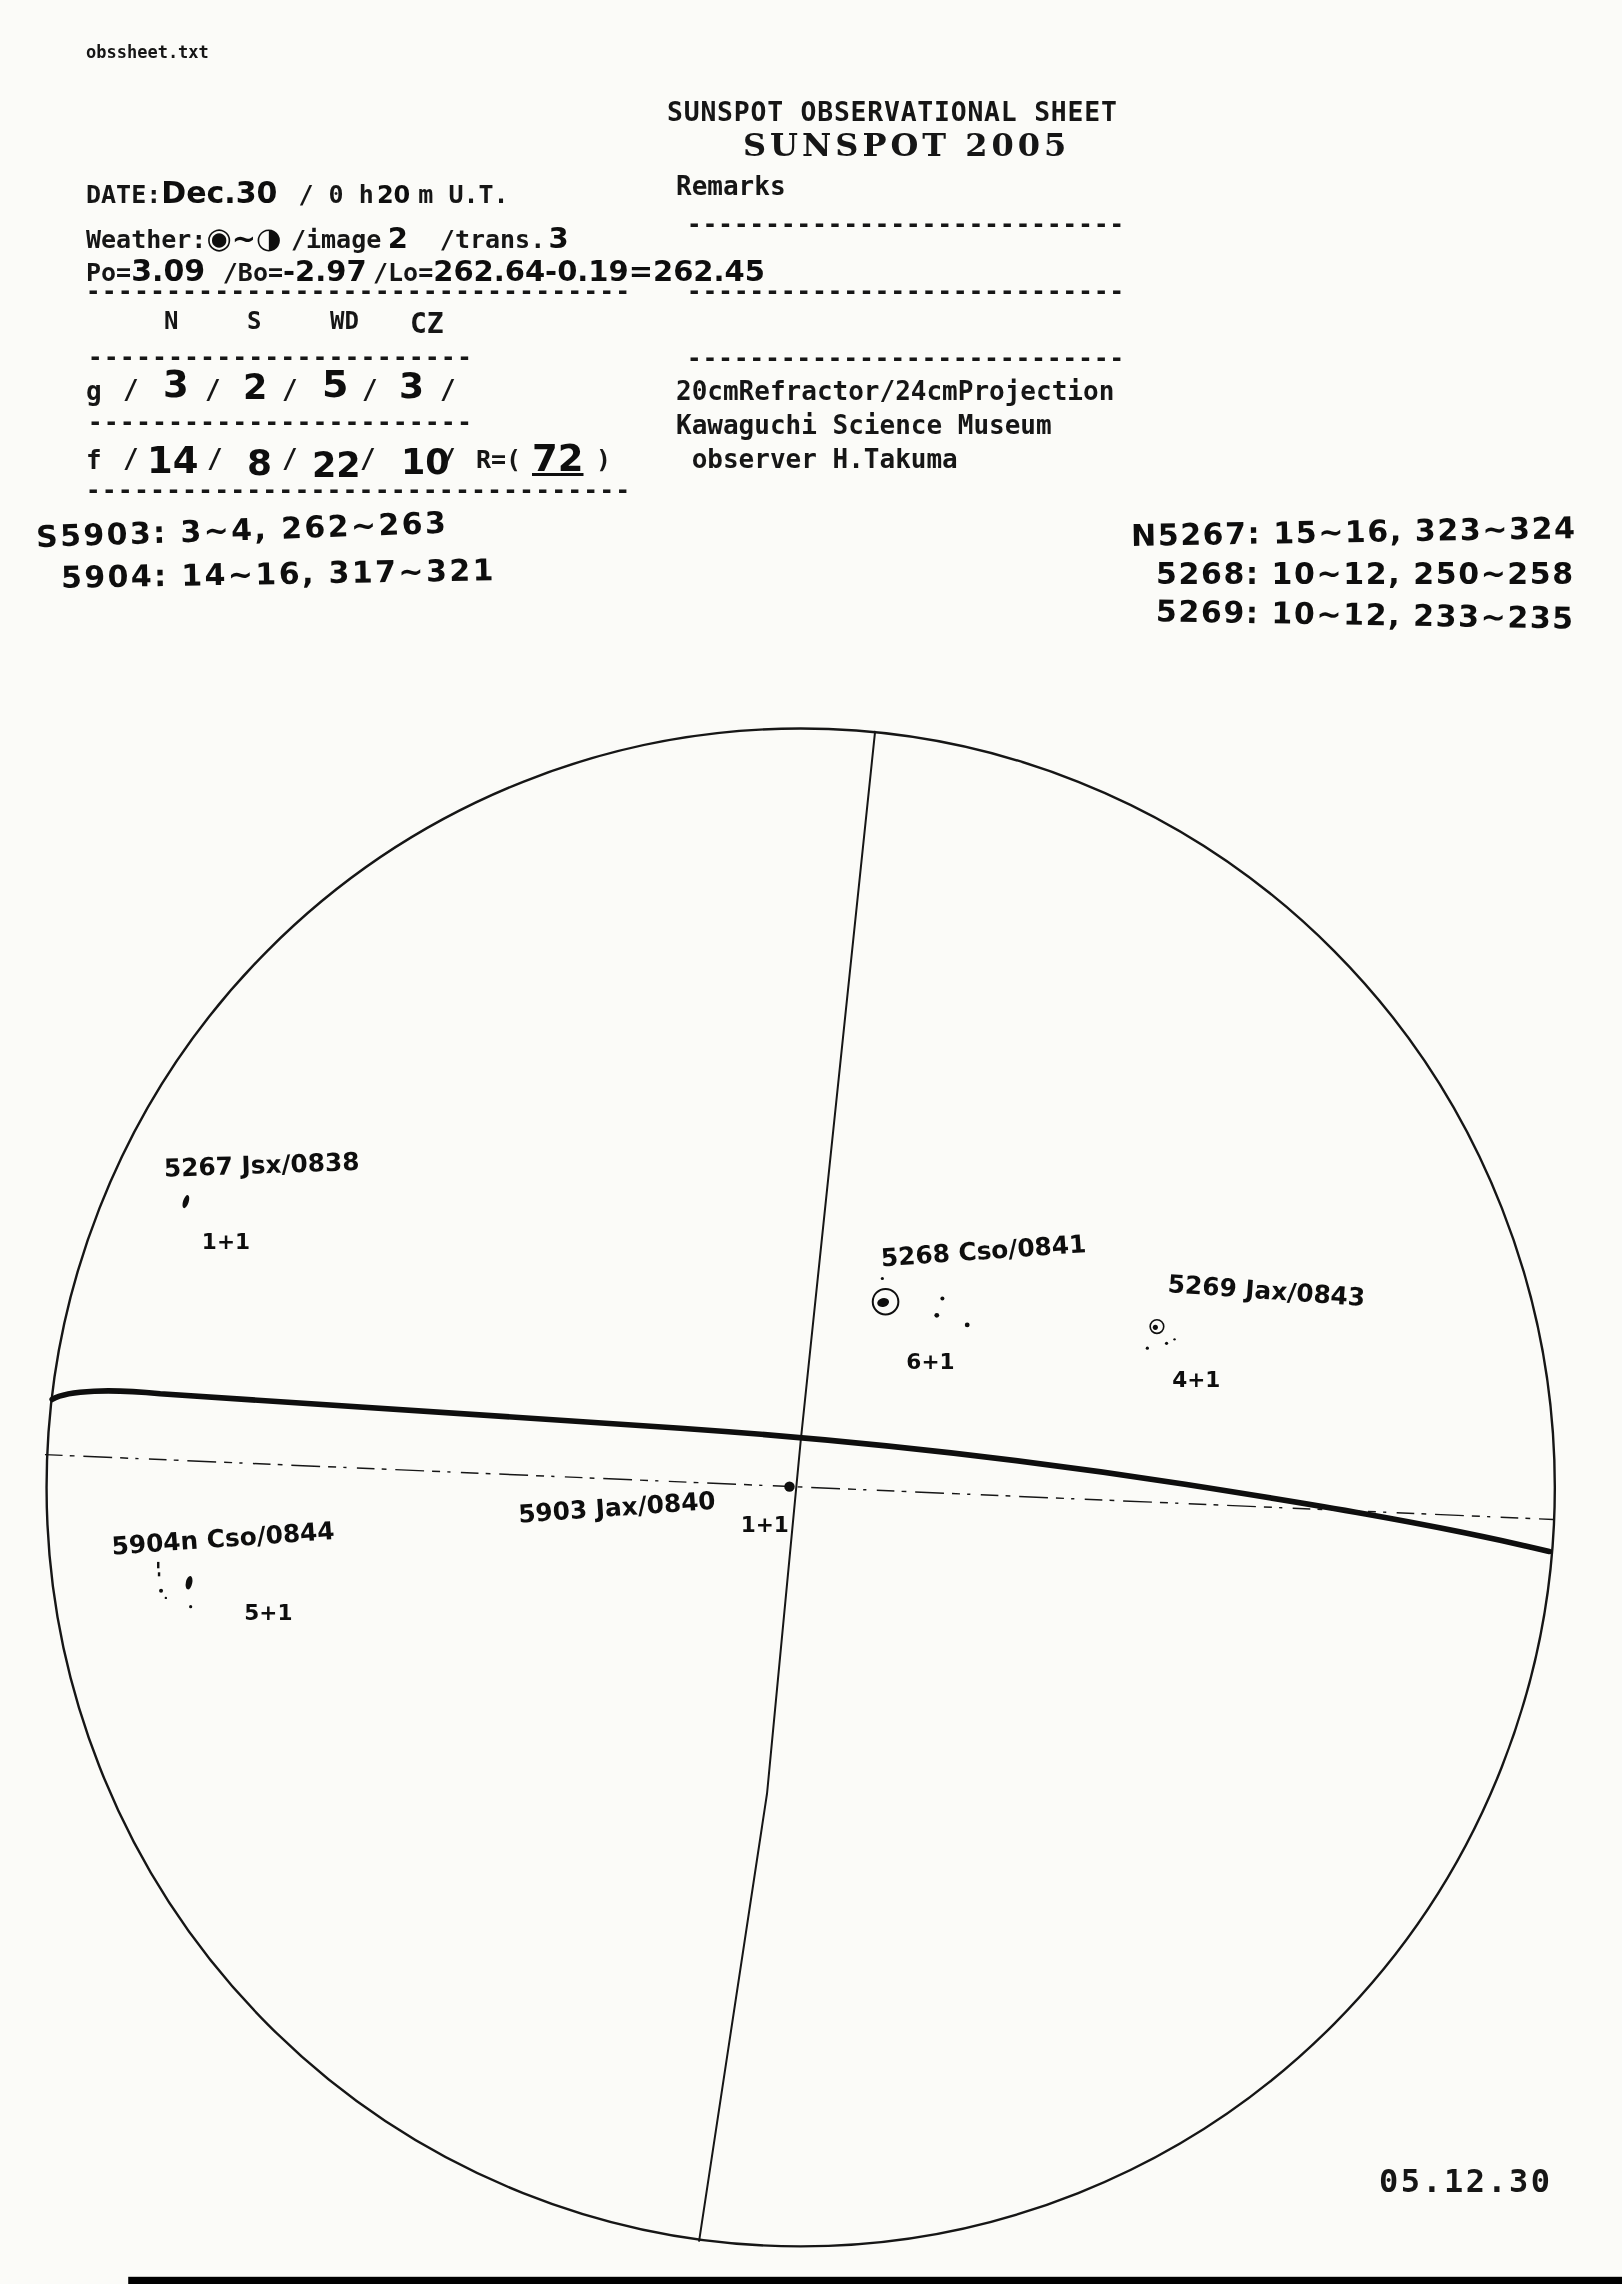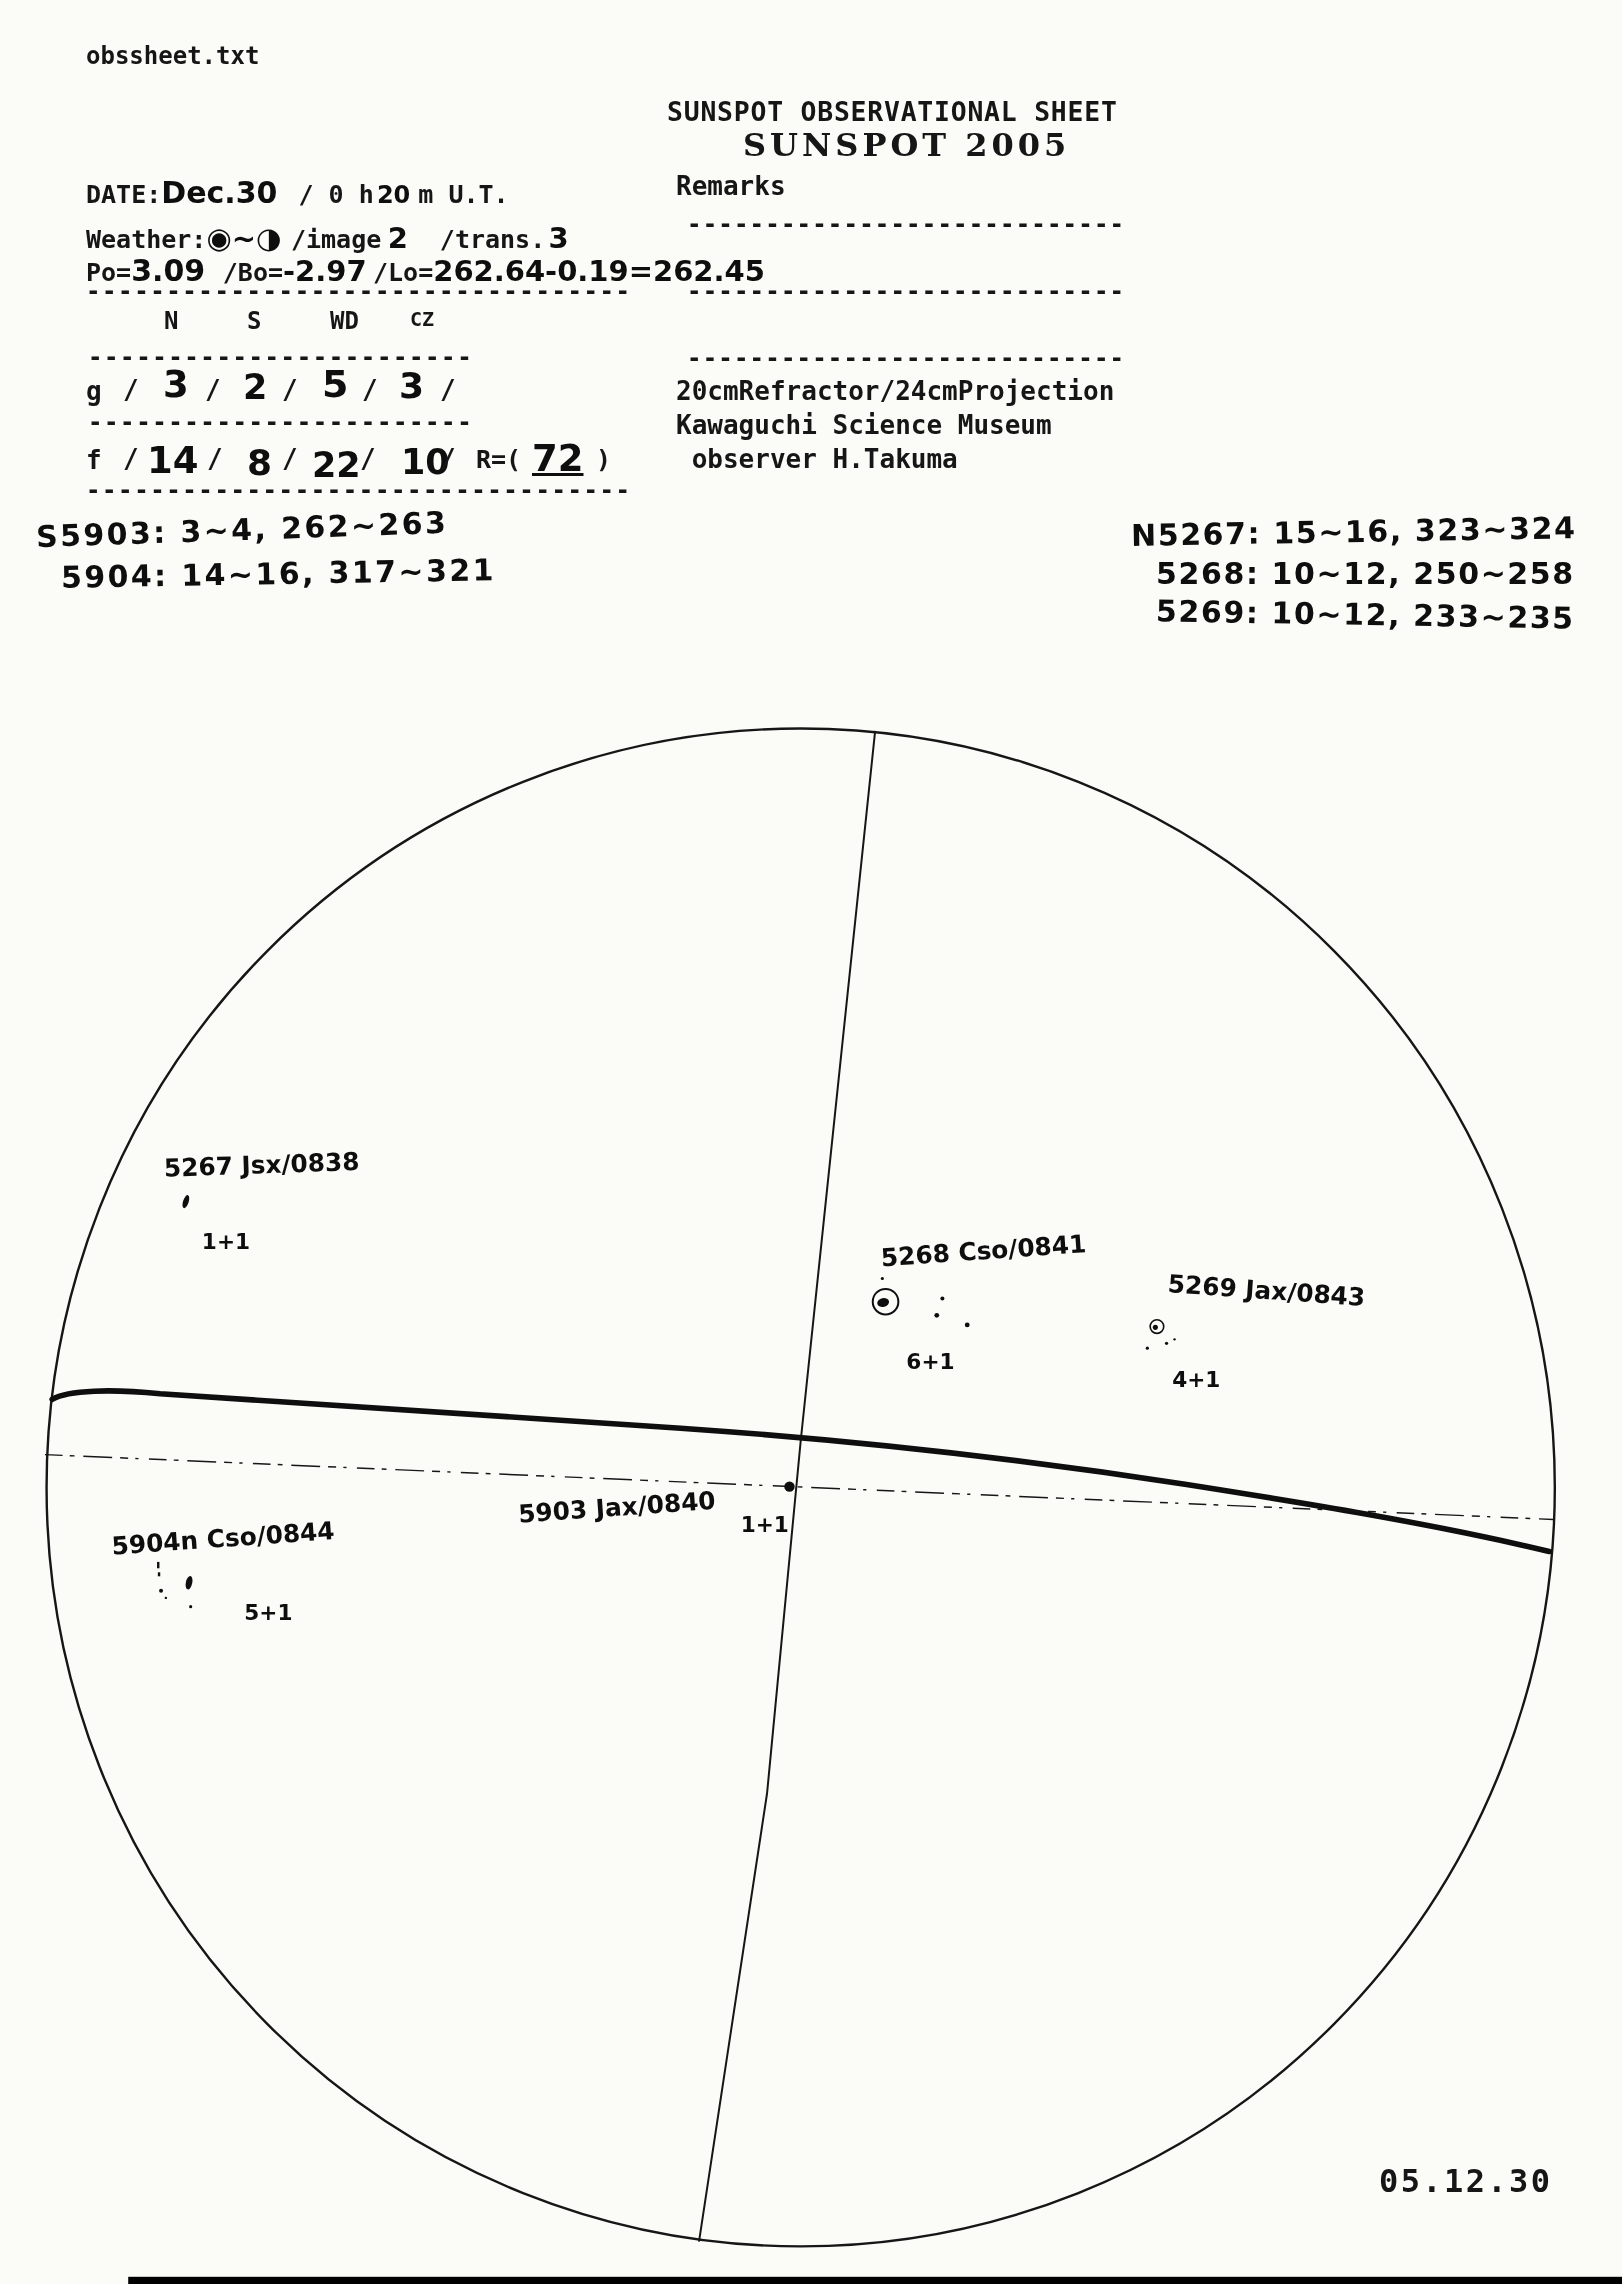--- a/index.html
+++ b/index.html
@@ -11,37 +11,37 @@
   .t{position:absolute;font-family:"DejaVu Sans Mono",monospace;font-weight:700;white-space:pre;color:#161616;}
   .hwi{font-family:"DejaVu Sans",sans-serif;font-weight:700;color:#0e0e0e;}
   .hw{position:absolute;font-family:"DejaVu Sans",sans-serif;font-weight:700;white-space:pre;color:#0e0e0e;}
   .dash{letter-spacing:1.6px;font-size:24px;}
   .rdash{letter-spacing:1.2px;font-size:24px;}
   svg text{font-family:"DejaVu Sans",sans-serif;font-weight:700;fill:#0e0e0e;}
 </style>
 </head>
 <body>
 
-<div class="t" style="left:86px;top:42px;font-size:24px;">obssheet.txt</div>
+<div class="t" style="left:86px;top:42px;font-size:17px;">obssheet.txt</div>
 
 <div class="t" style="left:667px;top:96px;font-size:26.4px;letter-spacing:0.8px;">SUNSPOT OBSERVATIONAL SHEET</div>
 <div class="t" style="left:743px;top:126px;font-size:32px;letter-spacing:4px;font-family:'DejaVu Serif',serif;font-weight:700;">SUNSPOT 2005</div>
 
 <div class="t" style="left:86px;top:175px;font-size:25px;"><span>DATE:</span><span class="hwi" style="font-size:30px;">Dec.30</span><span style="margin-left:21px;">/ 0 h</span><span class="hwi" style="font-size:24px;margin-left:3.2px;">20</span><span style="margin-left:8px;">m U.T.</span></div>
 
 <div class="t" style="left:86px;top:221px;font-size:25px;"><span>Weather:</span><span class="hwi" style="font-size:29px;">◉~◑</span><span style="margin-left:9.6px;">/image</span><span class="hwi" style="font-size:29px;margin-left:6.4px;">2</span><span style="margin-left:32px;">/trans.</span><span class="hwi" style="font-size:29px;margin-left:3.2px;">3</span></div>
 
 <div class="t" style="left:86px;top:253px;font-size:25px;"><span>Po=</span><span class="hwi" style="font-size:30px;">3.09</span><span style="margin-left:17.6px;">/Bo=</span><span class="hwi" style="font-size:29px;">-2.97</span><span style="margin-left:6.4px;">/Lo=</span><span class="hwi" style="font-size:29px;">262.64-0.19=262.45</span></div>
 
 <div class="t dash" style="left:86px;top:277px;">----------------------------------</div>
 
 <div class="t" style="left:164px;top:307px;font-size:24px;">N</div>
 <div class="t" style="left:247px;top:307px;font-size:24px;">S</div>
 <div class="t" style="left:330px;top:307px;font-size:24px;">WD</div>
-<div class="t" style="left:410px;top:307px;font-size:20px;">CZ</div>
+<div class="t" style="left:410px;top:307px;font-size:28px;">CZ</div>
 
 <div class="t dash" style="left:88px;top:343px;">------------------------</div>
 
 <div>
   <span class="t" style="left:86px;top:376px;font-size:26px;">g</span>
   <span class="t" style="left:123px;top:375px;font-size:26px;">/</span>
   <span class="hw" style="left:163px;top:363px;font-size:37px;">3</span>
   <span class="t" style="left:205px;top:375px;font-size:26px;">/</span>
   <span class="hw" style="left:243px;top:367px;font-size:35px;">2</span>
   <span class="t" style="left:282px;top:375px;font-size:26px;">/</span>

